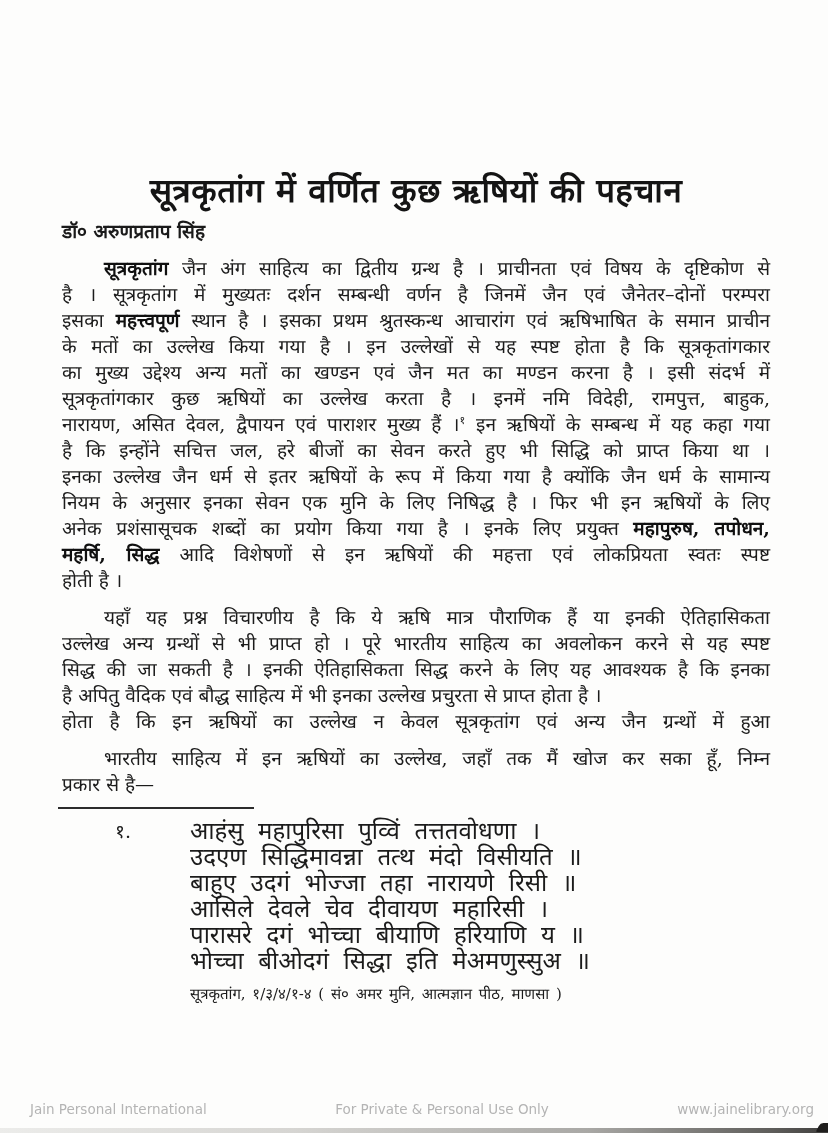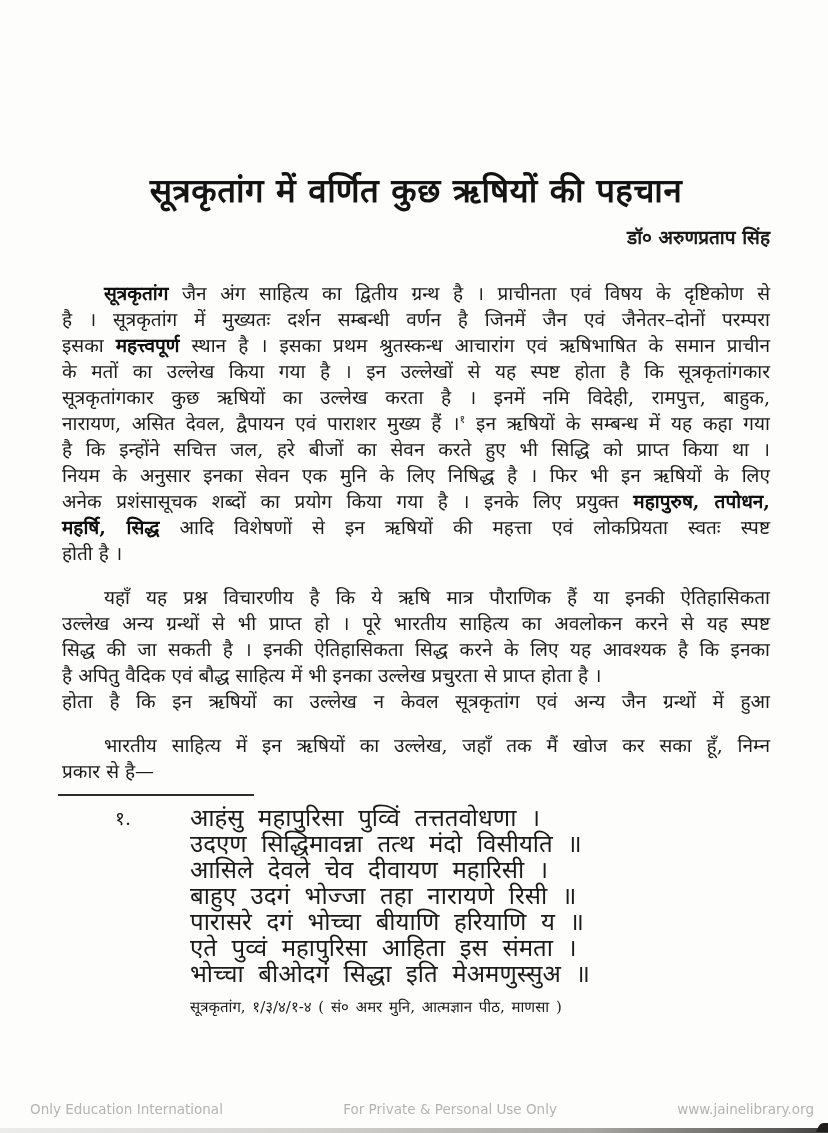--- a/index.html
+++ b/index.html
@@ -15,28 +15,28 @@
   }
   .content{position:absolute;left:62px;top:168px;width:708px;}
   .title{
     margin:0;
     font-size:33px;line-height:46px;
     font-weight:bold;text-align:center;
     letter-spacing:0.5px;
     color:#141414;
   }
   .author{
-    margin-top:10px;
+    margin-top:4px;
     font-size:19px;line-height:26px;
-    font-weight:bold;text-align:right;
+    font-weight:bold;text-align:left;
     color:#1a1a1a;
   }
   .para{font-size:19px;line-height:26px;}
-  .para-1{margin-top:30px;}
-  .para-2,.para-3{margin-top:18px;}
+  .para-1{margin-top:11px;}
+  .para-2,.para-3{margin-top:11px;}
   .line{text-align:justify;text-align-last:justify;}
   .line.last{text-align-last:left;}
   .line.first{text-indent:42px;}
   .line b{font-weight:bold;color:#101010;}
   .fnref{font-size:11px;line-height:0;vertical-align:super;}
   .fn-rule{
     width:196px;height:0;
     border-top:2px solid #2c2c2c;
     margin:10px 0 9px -4px;
   }
@@ -76,23 +76,25 @@
 
     <h1 class="title">सूत्रकृतांग में वर्णित कुछ ऋषियों की पहचान</h1>
     <div class="author">डॉ० अरुणप्रताप सिंह</div>
 
     <div class="para para-1">
 
     <div class="line first"><b>सूत्रकृतांग</b><span> जैन अंग साहित्य का द्वितीय ग्रन्थ है । प्राचीनता एवं विषय के दृष्टिकोण से</span></div>
         <div class="line"><span>है । सूत्रकृतांग में मुख्यतः दर्शन सम्बन्धी वर्णन है जिनमें जैन एवं जैनेतर–दोनों परम्परा</span></div>
         <div class="line"><span>इसका </span><b>महत्त्वपूर्ण</b><span> स्थान है । इसका प्रथम श्रुतस्कन्ध आचारांग एवं ऋषिभाषित के समान प्राचीन</span></div>
         <div class="line"><span>के मतों का उल्लेख किया गया है । इन उल्लेखों से यह स्पष्ट होता है कि सूत्रकृतांगकार</span></div>
+        <div class="line"><span>का मुख्य उद्देश्य अन्य मतों का खण्डन एवं जैन मत का मण्डन करना है । इसी संदर्भ में</span></div>
         <div class="line"><span>सूत्रकृतांगकार कुछ ऋषियों का उल्लेख करता है । इनमें नमि विदेही, रामपुत्त, बाहुक,</span></div>
         <div class="line"><span>नारायण, असित देवल, द्वैपायन एवं पाराशर मुख्य हैं ।</span><sup class="fnref">१</sup><span> इन ऋषियों के सम्बन्ध में यह कहा गया</span></div>
         <div class="line"><span>है कि इन्होंने सचित्त जल, हरे बीजों का सेवन करते हुए भी सिद्धि को प्राप्त किया था ।</span></div>
+        <div class="line"><span>इनका उल्लेख जैन धर्म से इतर ऋषियों के रूप में किया गया है क्योंकि जैन धर्म के सामान्य</span></div>
         <div class="line"><span>नियम के अनुसार इनका सेवन एक मुनि के लिए निषिद्ध है । फिर भी इन ऋषियों के लिए</span></div>
         <div class="line"><span>अनेक प्रशंसासूचक शब्दों का प्रयोग किया गया है । इनके लिए प्रयुक्त </span><b>महापुरुष, तपोधन,</b></div>
         <div class="line"><b>महर्षि, सिद्ध</b><span> आदि विशेषणों से इन ऋषियों की महत्ता एवं लोकप्रियता स्वतः स्पष्ट</span></div>
         <div class="line last"><span>होती है ।</span></div>
       </div>
 
     <div class="para para-2">
 
     <div class="line first"><span>यहाँ यह प्रश्न विचारणीय है कि ये ऋषि मात्र पौराणिक हैं या इनकी ऐतिहासिकता</span></div>
         <div class="line"><span>उल्लेख अन्य ग्रन्थों से भी प्राप्त हो । पूरे भारतीय साहित्य का अवलोकन करने से यह स्पष्ट</span></div>
@@ -108,32 +110,31 @@
       </div>
 
     <div class="fn-rule"></div>
 
     <div class="footnote">
       <div class="fn-num">१.</div>
       <div class="verses">
 
       <div class="verse-line">आहंसु महापुरिसा पुव्विं तत्ततवोधणा ।</div>
           <div class="verse-line">उदएण सिद्धिमावन्ना तत्थ मंदो विसीयति ॥</div>
+          <div class="verse-line">बाहुए उदगं भोज्जा तहा नारायणे रिसी ॥</div>
           <div class="verse-line">आसिले देवले चेव दीवायण महारिसी ।</div>
-          <div class="verse-line">बाहुए उदगं भोज्जा तहा नारायणे रिसी ॥</div>
           <div class="verse-line">पारासरे दगं भोच्चा बीयाणि हरियाणि य ॥</div>
-          <div class="verse-line">एते पुव्वं महापुरिसा आहिता इस संमता ।</div>
           <div class="verse-line">भोच्चा बीओदगं सिद्धा इति मेअमणुस्सुअ ॥</div>
         </div>
     </div>
 
     <div class="citation">सूत्रकृतांग, १/३/४/१-४ ( सं० अमर मुनि, आत्मज्ञान पीठ, माणसा )</div>
   </div>
 
   <div class="footer">
-    <span>Only Education International</span>
+    <span>Jain Personal International</span>
     <span>For Private &amp; Personal Use Only</span>
     <span>www.jainelibrary.org</span>
   </div>
 
   <div class="bottom-edge"></div>
   <div class="corner-mark"></div>
 </div>
 
 </body></html>

